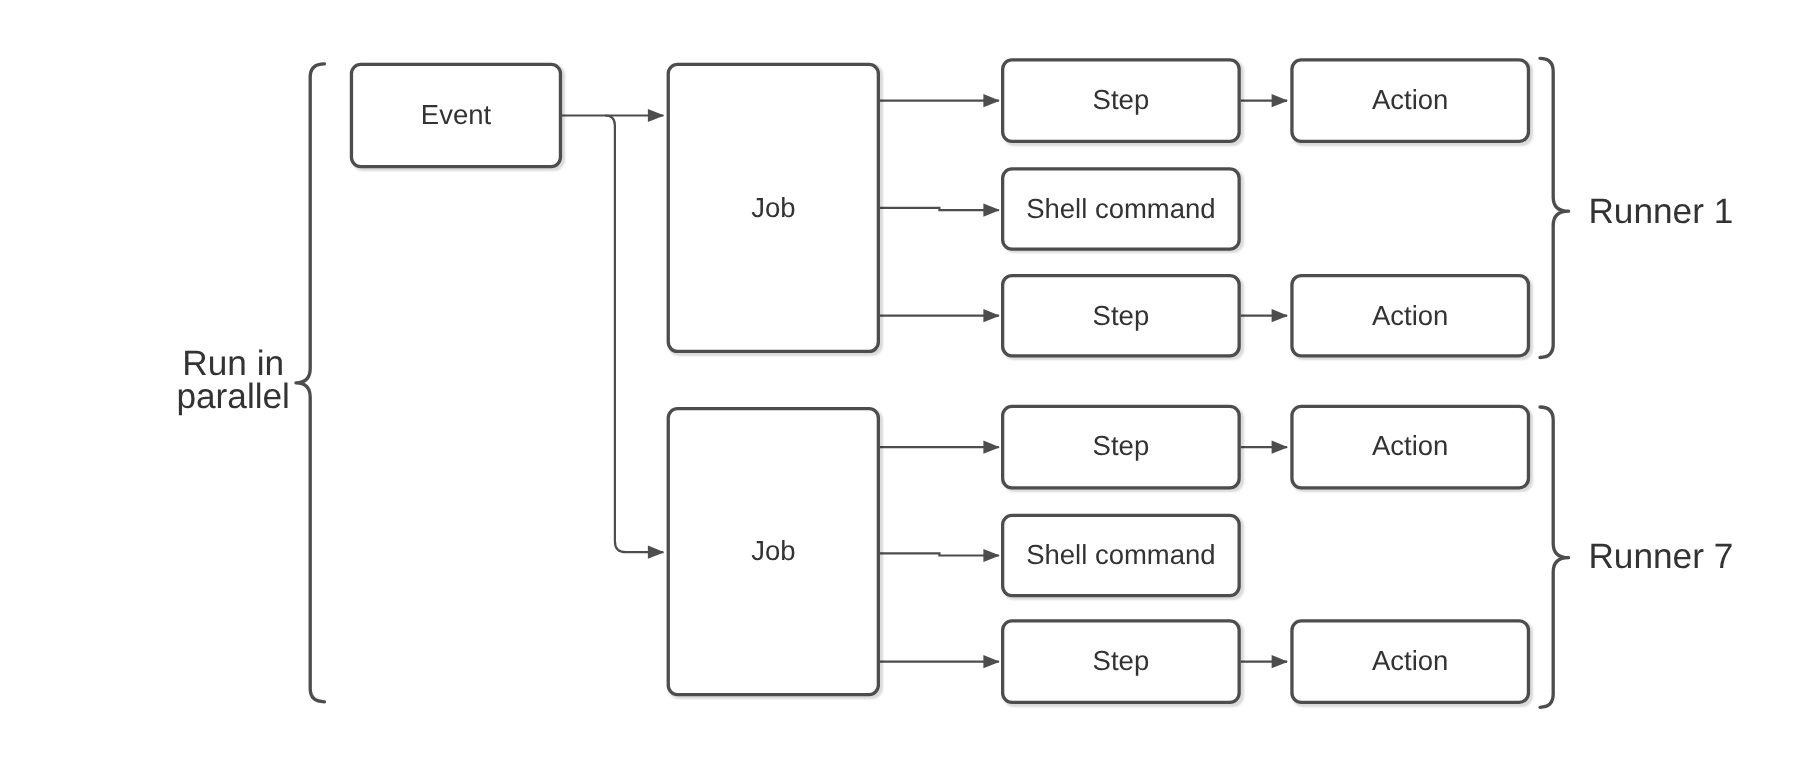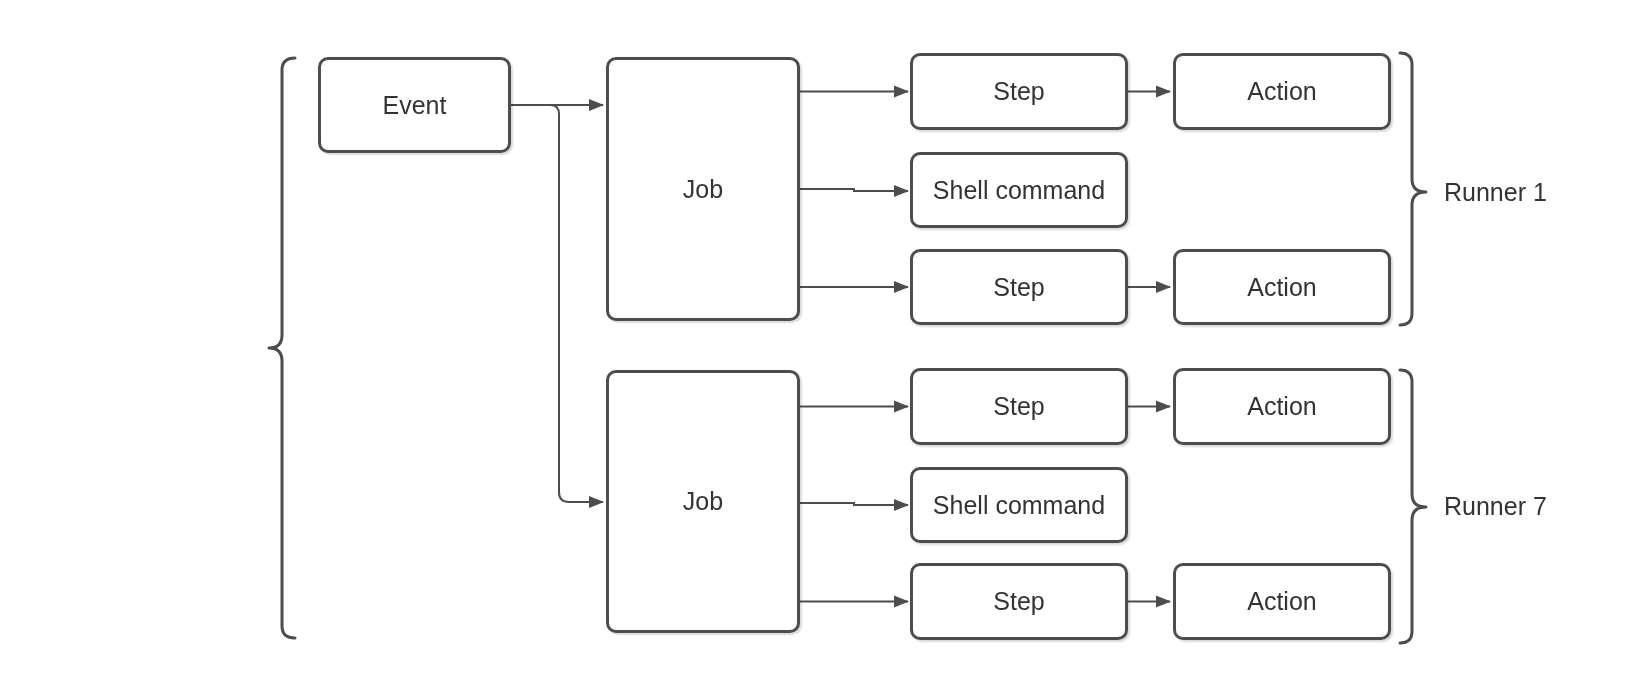--- a/index.html
+++ b/index.html
@@ -66,21 +66,21 @@
   .n-a1b    { left: 1145px; top: 249px; width: 218px; height: 76px; }
 
   .n-s2a    { left: 882px;  top: 368px; width: 218px; height: 77px; }
   .n-sh2    { left: 882px;  top: 467px; width: 218px; height: 76px; }
   .n-s2b    { left: 882px;  top: 563px; width: 218px; height: 77px; }
   .n-a2a    { left: 1145px; top: 368px; width: 218px; height: 77px; }
   .n-a2b    { left: 1145px; top: 563px; width: 218px; height: 77px; }
 
   .side-label {
     position: absolute;
-    font-size: 25px;
+    font-size: 32px;
     color: var(--text);
     white-space: nowrap;
   }
   .lbl-parallel {
     left: 119px;
     top: 345px;
     width: 130px;
     text-align: center;
     line-height: 30px;
     white-space: normal;
@@ -157,16 +157,17 @@
   <div class="node n-s2b">
     <span>Step</span>
   </div>
   <div class="node n-a2a">
     <span>Action</span>
   </div>
   <div class="node n-a2b">
     <span>Action</span>
   </div>
 
+  <div class="side-label lbl-parallel">Run in parallel</div>
   <div class="side-label lbl-runner1">Runner 1</div>
   <div class="side-label lbl-runner2">Runner 7</div>
 
 </div>
 
 </body></html>

